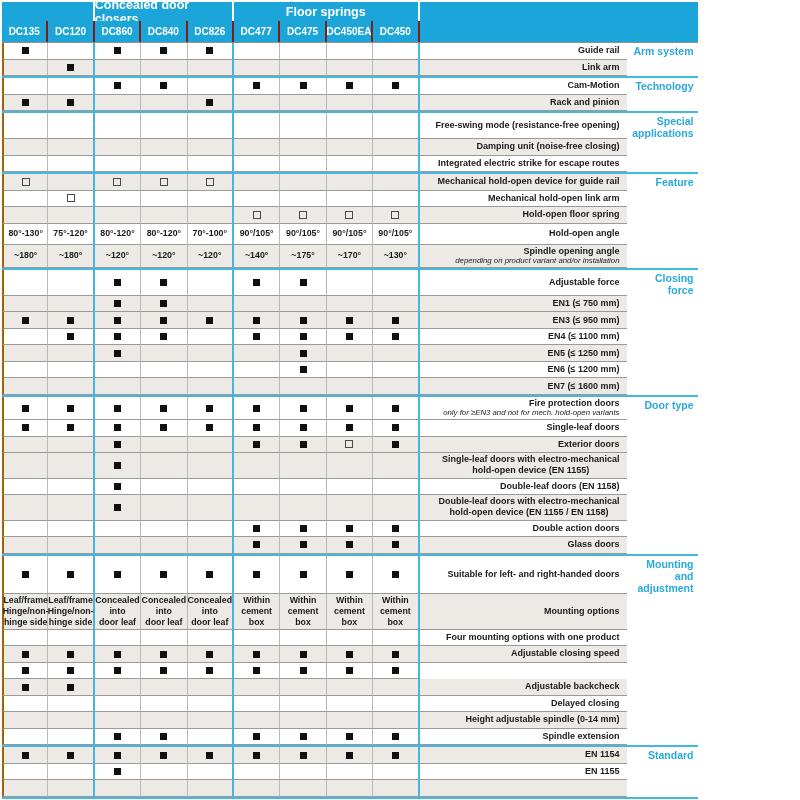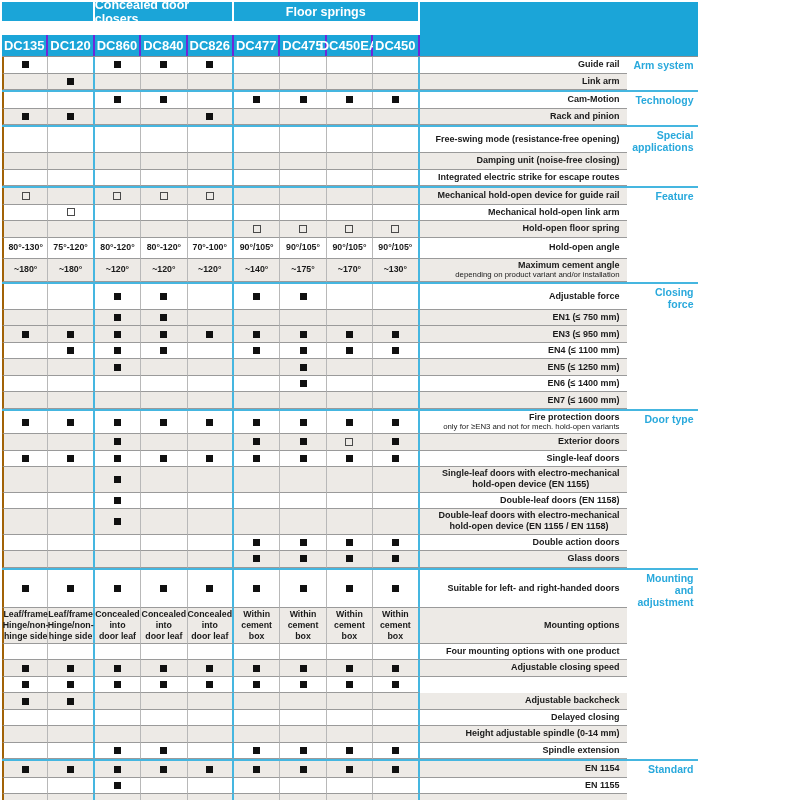--- a/index.html
+++ b/index.html
@@ -1,41 +1,41 @@
 <!DOCTYPE html>
 <html><head>
 <meta charset="utf-8">
 <style>
   *{box-sizing:border-box;margin:0;padding:0}
   html,body{width:800px;height:800px;background:#fff;overflow:hidden;
     font-family:"Liberation Sans",sans-serif;-webkit-font-smoothing:antialiased}
   .tbl{position:absolute;left:2px;top:2px;width:696px}
   .grid{display:grid;grid-template-columns:repeat(9,46.4px) 207px 71px}
-  #hdr{grid-template-rows:19px 21px;row-gap:14px}
+  #hdr{grid-template-rows:19px 21px;row-gap:0}
   .gcell,.ncell,.rblock{background:#1ba5d8;color:#fff;font-weight:bold;
     display:flex;align-items:center;justify-content:center}
   .gcell{font-size:12.5px;border-right:2px solid #fff}
-  .ncell{font-size:13px;border-right:2px solid #6d28d9}
+  .ncell{font-size:10px;border-right:2px solid #7f1d1d}
   #tbody{border-top:1px solid #8f8f8f;border-bottom:2px solid #45b6e0}
   .section{border-top:2px solid #45b6e0}
   .section.first{border-top:none}
   .row{min-height:16.5px}
   .row.tall{min-height:21px}
   .rg .cell,.rg .lab{background:#edeae6}
   .rw .cell,.rw .lab{background:#fff}
   .cell{display:flex;align-items:center;justify-content:center;
     border-right:1px solid #b8b8b8;border-bottom:1px solid #9a9a9a;
     color:#1a1a1a;text-align:center;line-height:1.25;white-space:pre-line;padding:1px 0}
   .cell.txt{font-size:8.8px;font-weight:bold}
   .c0{border-left:2px solid #a16207}
   .c1,.c4,.c8{border-right:2px solid #45b6e0}
   .lab{display:flex;flex-direction:column;justify-content:center;align-items:flex-end;
     text-align:center;padding:1px 7px 1px 4px;border-bottom:1px solid #9a9a9a}
   .l1{font-size:9px;font-weight:bold;line-height:1.25;color:#1a1a1a;white-space:pre-line}
-  .l2{font-size:7.8px;font-weight:normal;color:#1a1a1a;line-height:1.15}
+  .l2{font-size:7.8px;font-style:italic;font-weight:normal;color:#1a1a1a;line-height:1.15}
   .cat{font-size:10.5px;font-weight:bold;color:#29a9dc;text-align:right;
     padding:2px 4px 0 2px;line-height:1.15}
   .sq{width:7px;height:7px;background:#101010;display:inline-block}
   .sqo{width:8px;height:8px;border:1.5px solid #4a4a4a;background:transparent;display:inline-block}
 </style>
 </head>
 <body>
 
 <div class="tbl">
   <div class="grid" id="hdr">
@@ -230,21 +230,21 @@
           <div class="cell c0 txt">~180°</div>
           <div class="cell c1 txt">~180°</div>
           <div class="cell c2 txt">~120°</div>
           <div class="cell c3 txt">~120°</div>
           <div class="cell c4 txt">~120°</div>
           <div class="cell c5 txt">~140°</div>
           <div class="cell c6 txt">~175°</div>
           <div class="cell c7 txt">~170°</div>
           <div class="cell c8 txt">~130°</div>
           <div class="lab">
-            <div class="l1">Maximum cement angle</div>
+            <div class="l1">Spindle opening angle</div>
             <div class="l2">depending on product variant and/or installation</div>
           </div>
           <div class="cat"></div>
         </div>
       </div>
       <div class="section">
         <div class="grid row rw">
           <div class="cell c0"></div>
           <div class="cell c1"></div>
           <div class="cell c2"><div class="sq"></div></div>
@@ -323,21 +323,21 @@
           <div class="cell c0"></div>
           <div class="cell c1"></div>
           <div class="cell c2"></div>
           <div class="cell c3"></div>
           <div class="cell c4"></div>
           <div class="cell c5"></div>
           <div class="cell c6"><div class="sq"></div></div>
           <div class="cell c7"></div>
           <div class="cell c8"></div>
           <div class="lab">
-            <div class="l1">EN6 (≤ 1400 mm)</div>
+            <div class="l1">EN6 (≤ 1200 mm)</div>
           </div>
           <div class="cat"></div>
         </div>
         <div class="grid row rg">
           <div class="cell c0"></div>
           <div class="cell c1"></div>
           <div class="cell c2"></div>
           <div class="cell c3"></div>
           <div class="cell c4"></div>
           <div class="cell c5"></div>
@@ -360,47 +360,47 @@
           <div class="cell c5"><div class="sq"></div></div>
           <div class="cell c6"><div class="sq"></div></div>
           <div class="cell c7"><div class="sq"></div></div>
           <div class="cell c8"><div class="sq"></div></div>
           <div class="lab">
             <div class="l1">Fire protection doors</div>
             <div class="l2">only for ≥EN3 and not for mech. hold-open variants</div>
           </div>
           <div class="cat">Door type</div>
         </div>
+        <div class="grid row rw">
+          <div class="cell c0"><div class="sq"></div></div>
+          <div class="cell c1"><div class="sq"></div></div>
+          <div class="cell c2"><div class="sq"></div></div>
+          <div class="cell c3"><div class="sq"></div></div>
+          <div class="cell c4"><div class="sq"></div></div>
+          <div class="cell c5"><div class="sq"></div></div>
+          <div class="cell c6"><div class="sq"></div></div>
+          <div class="cell c7"><div class="sq"></div></div>
+          <div class="cell c8"><div class="sq"></div></div>
+          <div class="lab">
+            <div class="l1">Single-leaf doors</div>
+          </div>
+          <div class="cat"></div>
+        </div>
         <div class="grid row rg">
           <div class="cell c0"></div>
           <div class="cell c1"></div>
           <div class="cell c2"><div class="sq"></div></div>
           <div class="cell c3"></div>
           <div class="cell c4"></div>
           <div class="cell c5"><div class="sq"></div></div>
           <div class="cell c6"><div class="sq"></div></div>
           <div class="cell c7"><div class="sqo"></div></div>
           <div class="cell c8"><div class="sq"></div></div>
           <div class="lab">
             <div class="l1">Exterior doors</div>
-          </div>
-          <div class="cat"></div>
-        </div>
-        <div class="grid row rw">
-          <div class="cell c0"><div class="sq"></div></div>
-          <div class="cell c1"><div class="sq"></div></div>
-          <div class="cell c2"><div class="sq"></div></div>
-          <div class="cell c3"><div class="sq"></div></div>
-          <div class="cell c4"><div class="sq"></div></div>
-          <div class="cell c5"><div class="sq"></div></div>
-          <div class="cell c6"><div class="sq"></div></div>
-          <div class="cell c7"><div class="sq"></div></div>
-          <div class="cell c8"><div class="sq"></div></div>
-          <div class="lab">
-            <div class="l1">Single-leaf doors</div>
           </div>
           <div class="cat"></div>
         </div>
         <div class="grid row rg">
           <div class="cell c0"></div>
           <div class="cell c1"></div>
           <div class="cell c2"><div class="sq"></div></div>
           <div class="cell c3"></div>
           <div class="cell c4"></div>
           <div class="cell c5"></div>

